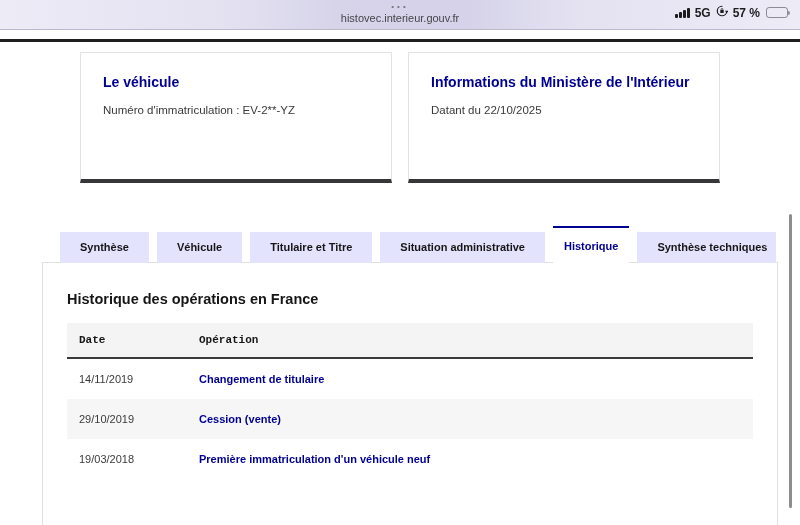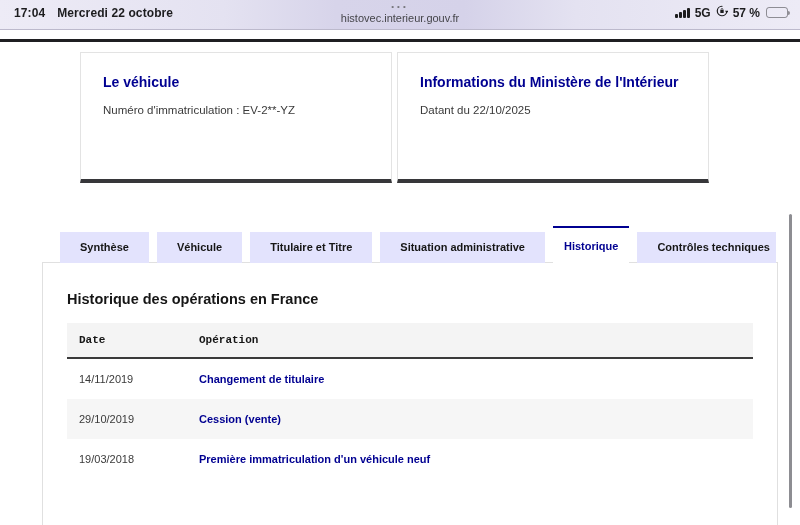--- a/index.html
+++ b/index.html
@@ -27,21 +27,21 @@
   .batt{ position:relative; width:22px; height:11px; border:1px solid rgba(28,28,30,.45);
     border-radius:3px; padding:1px; margin-left:1px;}
   .batt-fill{ height:100%; background:#1c1c1e; border-radius:1.5px; }
   .batt-nub{ position:absolute; right:-3px; top:3px; width:2px; height:4px;
     background:rgba(28,28,30,.45); border-radius:0 2px 2px 0; }
 
   
   .page-divider{ position:absolute; top:39px; left:0; width:800px; height:3px; background:#1f1f22; }
 
   
-  .cards{ position:absolute; left:80px; top:52px; display:flex; gap:5px; }
+  .cards{ position:absolute; left:80px; top:52px; display:flex; gap:16px; }
   .card{ width:312px; height:131px; background:#fff; border:1px solid #e3e3e3;
     border-bottom:4px solid #37373a; padding:20px 22px; }
   .card h3{ color:#000091; font-size:14px; line-height:1.4; font-weight:bold; margin-bottom:9px; }
   .card p{ color:#3a3a3a; font-size:11.5px; line-height:1.5; }
 
   
   .tabs{ position:absolute; left:60px; top:226px; width:716px; height:37px;
     display:flex; gap:8px; align-items:flex-end; overflow:hidden; z-index:3; }
   .tab{ flex:0 0 auto; background:#e3e3fd; border:none; color:#161616; cursor:pointer;
     font-family:inherit; font-size:11px; font-weight:bold; height:31px; line-height:31px;
@@ -67,24 +67,20 @@
     background:#8d8d92; border-radius:2px; }
   .home-indicator{ position:absolute; left:288px; bottom:7px; width:224px; height:5px;
     background:#000; border-radius:3px; }
 </style>
 </head>
 <body>
 
 <div class="screen">
 
   <header class="status-bar">
-    <div class="sb-left">
-      <span>17:04</span>
-      <span>Mercredi 22 octobre</span>
-    </div>
     <div class="sb-center">
       <span class="sb-dots">•••</span>
       <span class="sb-url">histovec.interieur.gouv.fr</span>
     </div>
     <div class="sb-right">
       <span class="signal">
           <i></i>
           <i></i>
           <i></i>
           <i></i>
@@ -118,21 +114,21 @@
       <p>Datant du 22/10/2025</p>
     </article>
   </section>
 
   <nav class="tabs">
     <button class="tab">Synthèse</button>
     <button class="tab">Véhicule</button>
     <button class="tab">Titulaire et Titre</button>
     <button class="tab">Situation administrative</button>
     <button class="tab active">Historique</button>
-    <button class="tab">Contrôles techniques</button>
+    <button class="tab">Synthèse techniques</button>
     <button class="tab">Kilométrage</button>
   </nav>
 
   <section class="panel">
     <h2>Historique des opérations en France</h2>
     <table>
       <thead>
         <tr>
           <th class="col-date">Date</th>
           <th>Opération</th>

